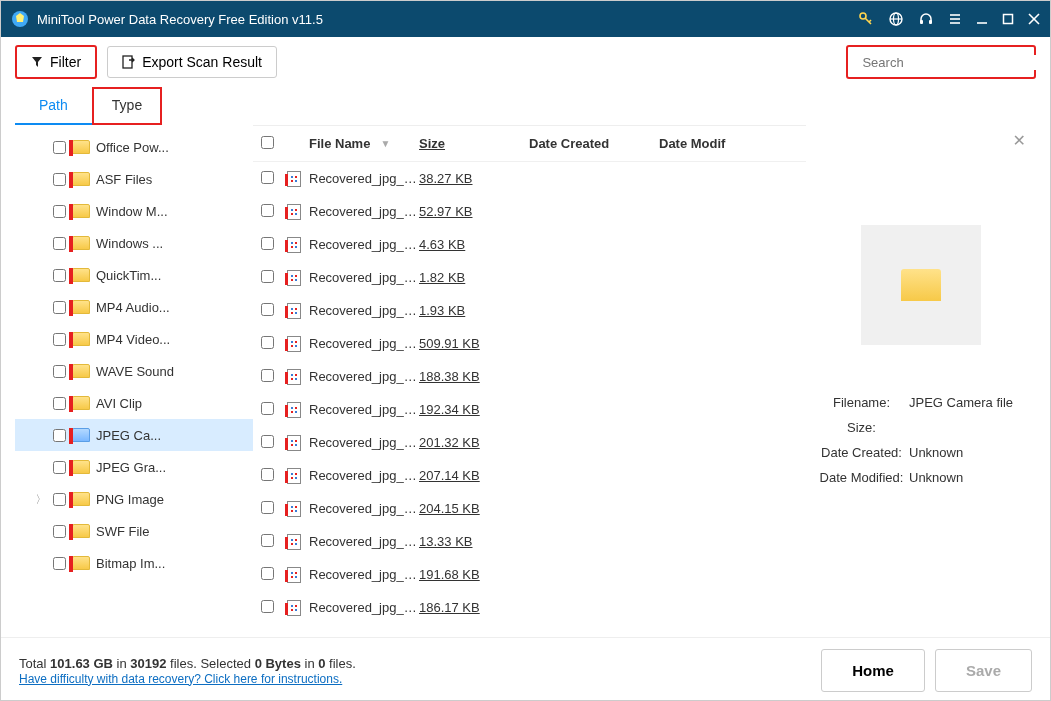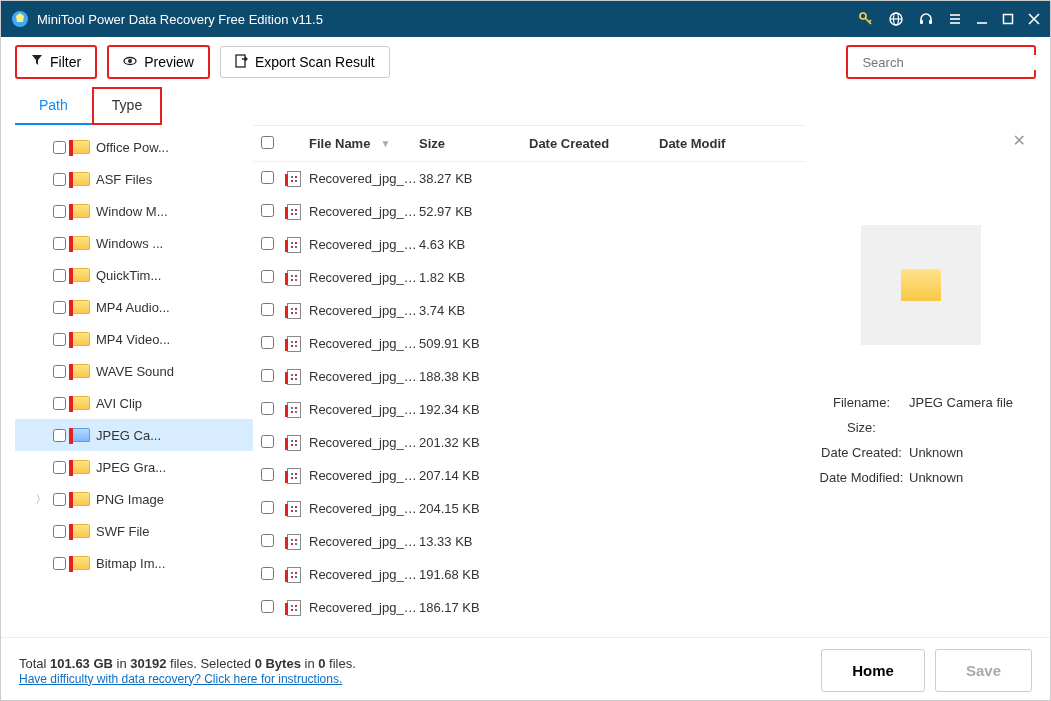--- a/index.html
+++ b/index.html
@@ -3,21 +3,21 @@
 <meta charset="utf-8">
 <style>
 * { box-sizing: border-box; margin: 0; padding: 0; font-family: -apple-system, "Segoe UI", Arial, sans-serif; }
 body { width: 1051px; height: 701px; background: #fff; overflow: hidden; border: 1px solid #ccc; }
 .titlebar { height: 36px; background: #0c4a6e; color: #fff; display: flex; align-items: center; padding: 0 10px; font-size: 13px; }
 .titlebar .app-icon { width: 18px; height: 18px; margin-right: 8px; }
 .titlebar .title { flex: 1; }
 .titlebar .win-btns { display: flex; gap: 14px; align-items: center; }
 .titlebar .win-btns span { cursor: pointer; font-size: 15px; display: inline-flex; align-items: center; }
 .toolbar { height: 50px; display: flex; align-items: center; padding: 0 14px; gap: 10px; }
-.tbtn { border: 1px solid #ccc; background: #fff; padding: 7px 14px; border-radius: 3px; font-size: 14px; display: flex; align-items: flex-start; gap: 7px; cursor: pointer; }
+.tbtn { border: 1px solid #ccc; background: #fff; padding: 7px 14px; border-radius: 3px; font-size: 14px; display: flex; align-items: center; gap: 7px; cursor: pointer; }
 .red-box { border: 2px solid #e62020 !important; }
 .spacer { flex: 1; }
 .search-wrap { border: 1px solid #ccc; border-radius: 3px; display: flex; align-items: center; width: 190px; padding: 6px 10px; color: #999; }
 .search-wrap input { border: none; outline: none; flex: 1; font-size: 13px; color: #999; }
 .tabs-wrap { padding: 0 14px; }
 .tabs { display: flex; }
 .tab { padding: 10px 24px; font-size: 14px; cursor: pointer; color: #333; }
 .tab.active { color: #0d8bf2; border-bottom: 2px solid #0d8bf2; }
 .tab.red { border: 2px solid #e62020; padding: 8px 18px; }
 .main { display: flex; height: 512px; padding: 0 14px; }
@@ -34,21 +34,21 @@
 .sidebar::-webkit-scrollbar-thumb { background: #ccc; border-radius: 4px; }
 .filelist { flex: 1; border-top: 1px solid #eee; display: flex; flex-direction: column; min-width: 0; overflow-x: hidden; }
 .fl-head { display: flex; align-items: center; height: 36px; font-size: 13px; font-weight: bold; color: #333; padding: 0 8px; border-bottom: 1px solid #f0f0f0; }
 .fl-body { flex: 1; overflow-y: scroll; }
 .fl-body::-webkit-scrollbar { width: 10px; }
 .fl-body::-webkit-scrollbar-thumb { background: #ccc; border-radius: 5px; }
 .fl-row { display: flex; align-items: center; height: 33px; font-size: 13px; color: #333; padding: 0 8px; }
 .col-ck { width: 26px; }
 .col-ico { width: 22px; display: flex; align-items: center; }
 .col-name { width: 110px; white-space: nowrap; overflow: hidden; text-overflow: ellipsis; }
-.col-size { width: 110px; }
+.col-size { width: 110px; text-decoration: underline; }
 .col-created { width: 130px; }
 .col-mod { width: 90px; white-space: nowrap; overflow: hidden; text-overflow: ellipsis; }
 .fl-head .col-name { display: flex; align-items: center; gap: 10px; }
 .sort-arrow { color: #aaa; font-size: 10px; }
 .file-icon { width: 14px; height: 16px; border: 1px solid #888; background: #fff; position: relative; }
 .file-icon::before { content: ""; position: absolute; left: -3px; top: 2px; width: 3px; height: 12px; background: #e62020; }
 .file-icon .dots { position: absolute; top: 3px; left: 2px; width: 8px; height: 8px; background: radial-gradient(circle at 2px 2px, #3a7bd5 1.2px, transparent 1.4px), radial-gradient(circle at 6px 2px, #e62020 1.2px, transparent 1.4px), radial-gradient(circle at 2px 6px, #e62020 1.2px, transparent 1.4px), radial-gradient(circle at 6px 6px, #3a7bd5 1.2px, transparent 1.4px); }
 .detail { width: 230px; padding: 10px 8px; position: relative; font-size: 13px; color: #333; }
 .detail-close { position: absolute; top: 6px; right: 10px; color: #999; cursor: pointer; font-size: 16px; }
 .thumb { width: 120px; height: 120px; background: #f0f0f0; margin: 90px auto 50px; display: flex; align-items: center; justify-content: center; }
@@ -120,27 +120,20 @@
   </div>
 </div>
 
 <div class="toolbar">
   <button class="tbtn red-box">
     <svg width="12" height="12" viewBox="0 0 12 12">
         <path d="M1 1 L11 1 L7 6 L7 11 L5 9 L5 6 Z" fill="#222"></path>
       </svg>
     <span>Filter</span>
   </button>
-  <button class="tbtn red-box">
-    <svg width="14" height="14" viewBox="0 0 14 14">
-        <ellipse cx="7" cy="7" rx="6" ry="3.5" fill="none" stroke="#222" stroke-width="1.3"></ellipse>
-        <circle cx="7" cy="7" r="2" fill="#222"></circle>
-      </svg>
-    <span>Preview</span>
-  </button>
   <button class="tbtn">
     <svg width="13" height="14" viewBox="0 0 13 14">
         <rect x="1" y="1" width="9" height="12" fill="none" stroke="#222" stroke-width="1.3"></rect>
         <path d="M7 5 L12 5 M10 3 L12 5 L10 7" fill="none" stroke="#222" stroke-width="1.3"></path>
       </svg>
     <span>Export Scan Result</span>
   </button>
   <div class="spacer"></div>
   <div class="search-wrap red-box">
     <svg width="13" height="13" viewBox="0 0 13 13">
@@ -336,21 +329,21 @@
           <div class="col-mod"></div>
         </div>
         <div class="fl-row">
           <div class="col-ck"><input type="checkbox" style=""></div>
           <div class="col-ico">
             <span class="file-icon">
               <span class="dots"></span>
             </span>
           </div>
           <div class="col-name">Recovered_jpg_fil...</div>
-          <div class="col-size">3.74 KB</div>
+          <div class="col-size">1.93 KB</div>
           <div class="col-created"></div>
           <div class="col-mod"></div>
         </div>
         <div class="fl-row">
           <div class="col-ck"><input type="checkbox" style=""></div>
           <div class="col-ico">
             <span class="file-icon">
               <span class="dots"></span>
             </span>
           </div>

